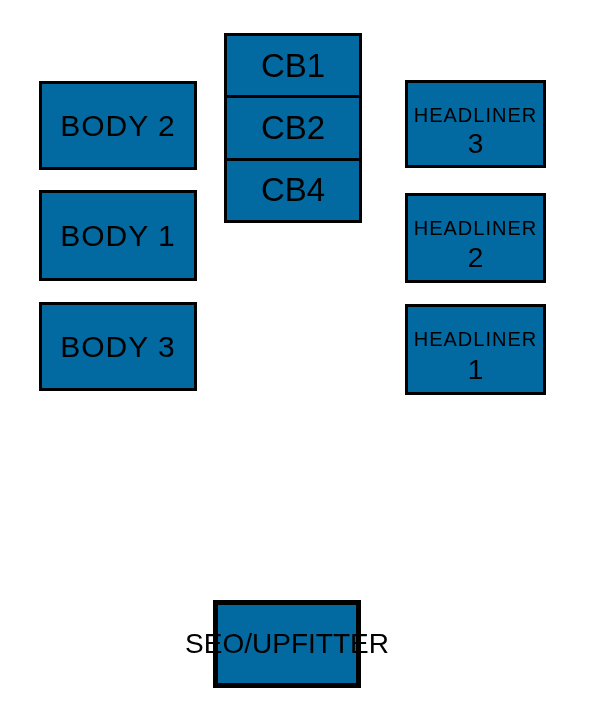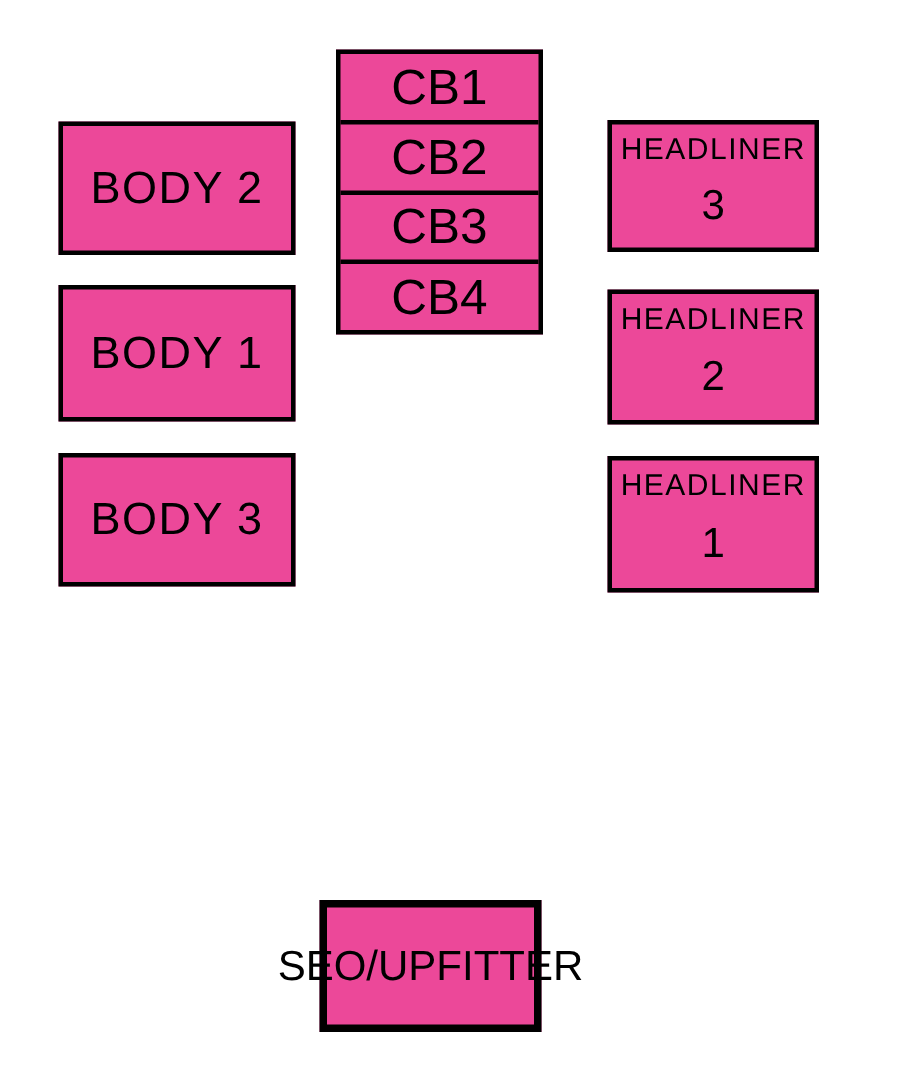--- a/index.html
+++ b/index.html
@@ -12,21 +12,21 @@
   .canvas {
     position: relative;
     width: 608px;
     height: 722px;
     background: #ffffff;
     overflow: hidden;
   }
   .box {
     position: absolute;
     border: 3px solid #000000;
-    background: #ec4899;
+    background: #0369a1;
     display: flex;
     align-items: center;
     justify-content: center;
   }
   
   .body-box {
     left: 39px;
     width: 158px;
     font-size: 30px;
     letter-spacing: 1px;
@@ -57,21 +57,21 @@
   }
   .cb-cell:last-child { border-bottom: none; }
 
   
   .hl-box {
     left: 405px;
     width: 141px;
     flex-direction: column;
     align-items: center;
     justify-content: space-between;
-    padding-top: 6px;
+    padding-top: 21px;
   }
   .hl-3 { top: 80px;  height: 88px; }
   .hl-2 { top: 193px; height: 90px; }
   .hl-1 { top: 304px; height: 91px; }
   .hl-title {
     font-size: 20px;
     letter-spacing: 1px;
     white-space: nowrap;
   }
   .hl-number {
@@ -113,23 +113,20 @@
   </div>
 
   <div class="box cb-stack">
     <div class="cb-cell">
       <span>CB1</span>
     </div>
     <div class="cb-cell">
       <span>CB2</span>
     </div>
     <div class="cb-cell">
-      <span>CB3</span>
-    </div>
-    <div class="cb-cell">
       <span>CB4</span>
     </div>
   </div>
 
   <div class="box hl-box hl-3">
     <span class="hl-title">HEADLINER</span>
     <span class="hl-number">3</span>
   </div>
   <div class="box hl-box hl-2">
     <span class="hl-title">HEADLINER</span>

